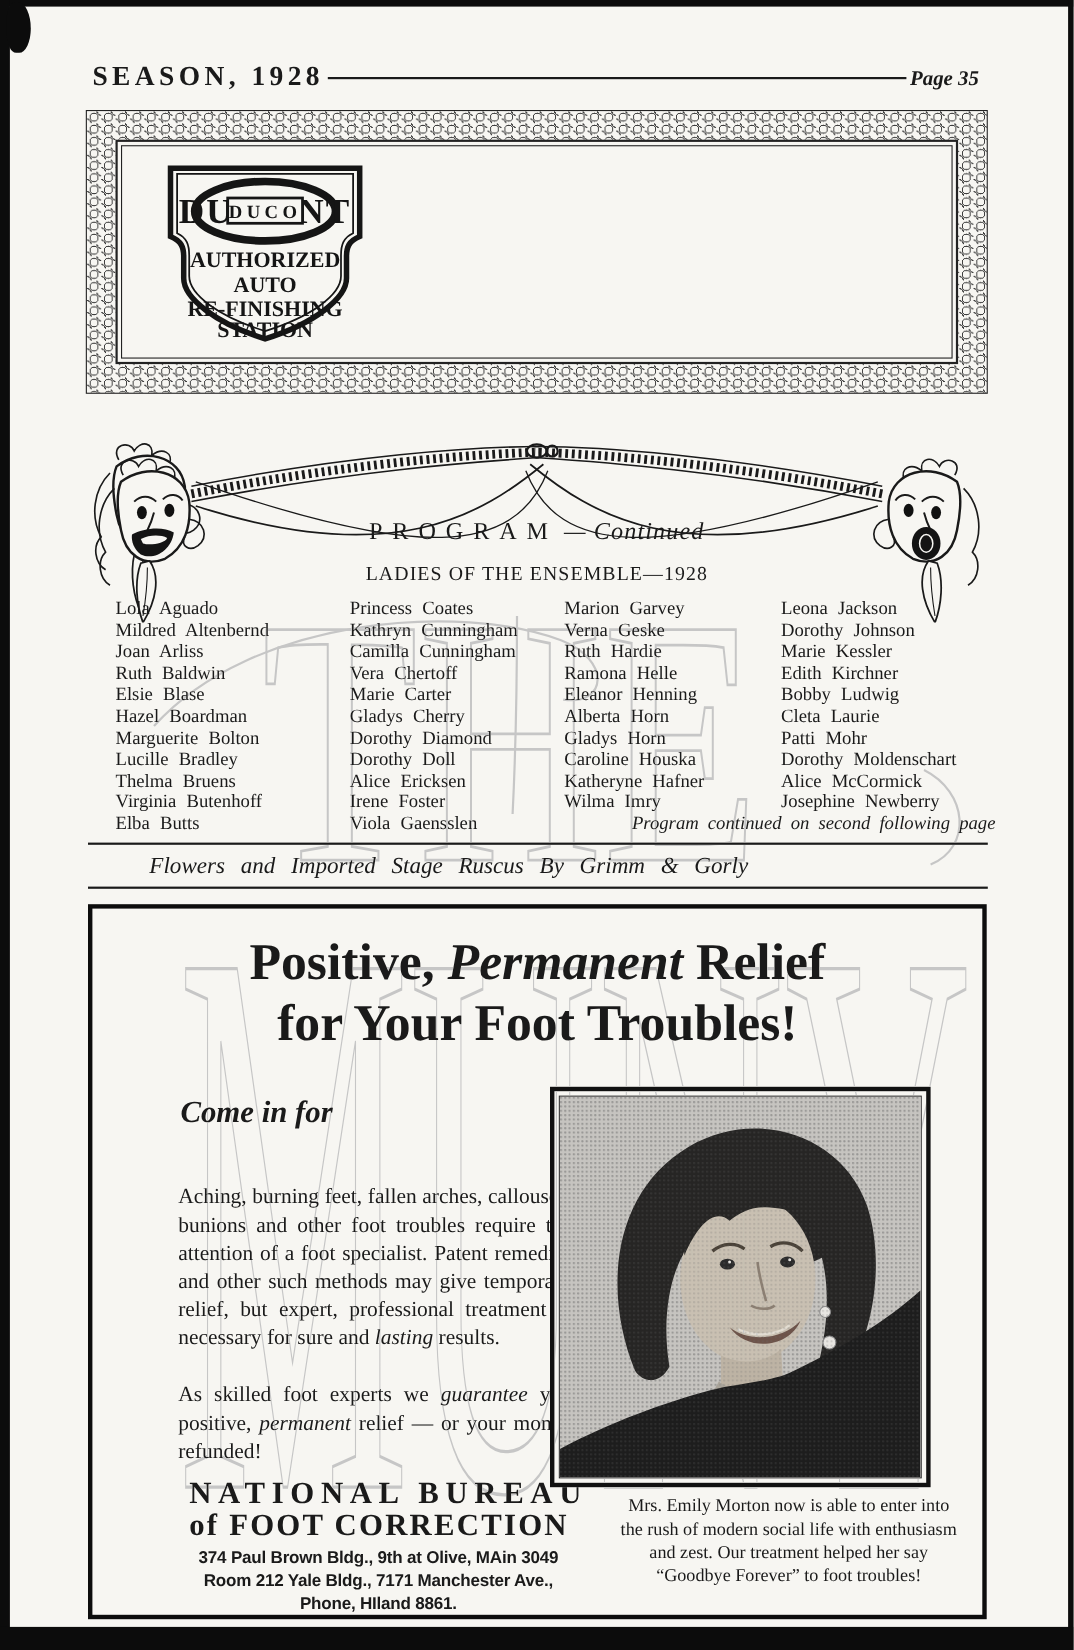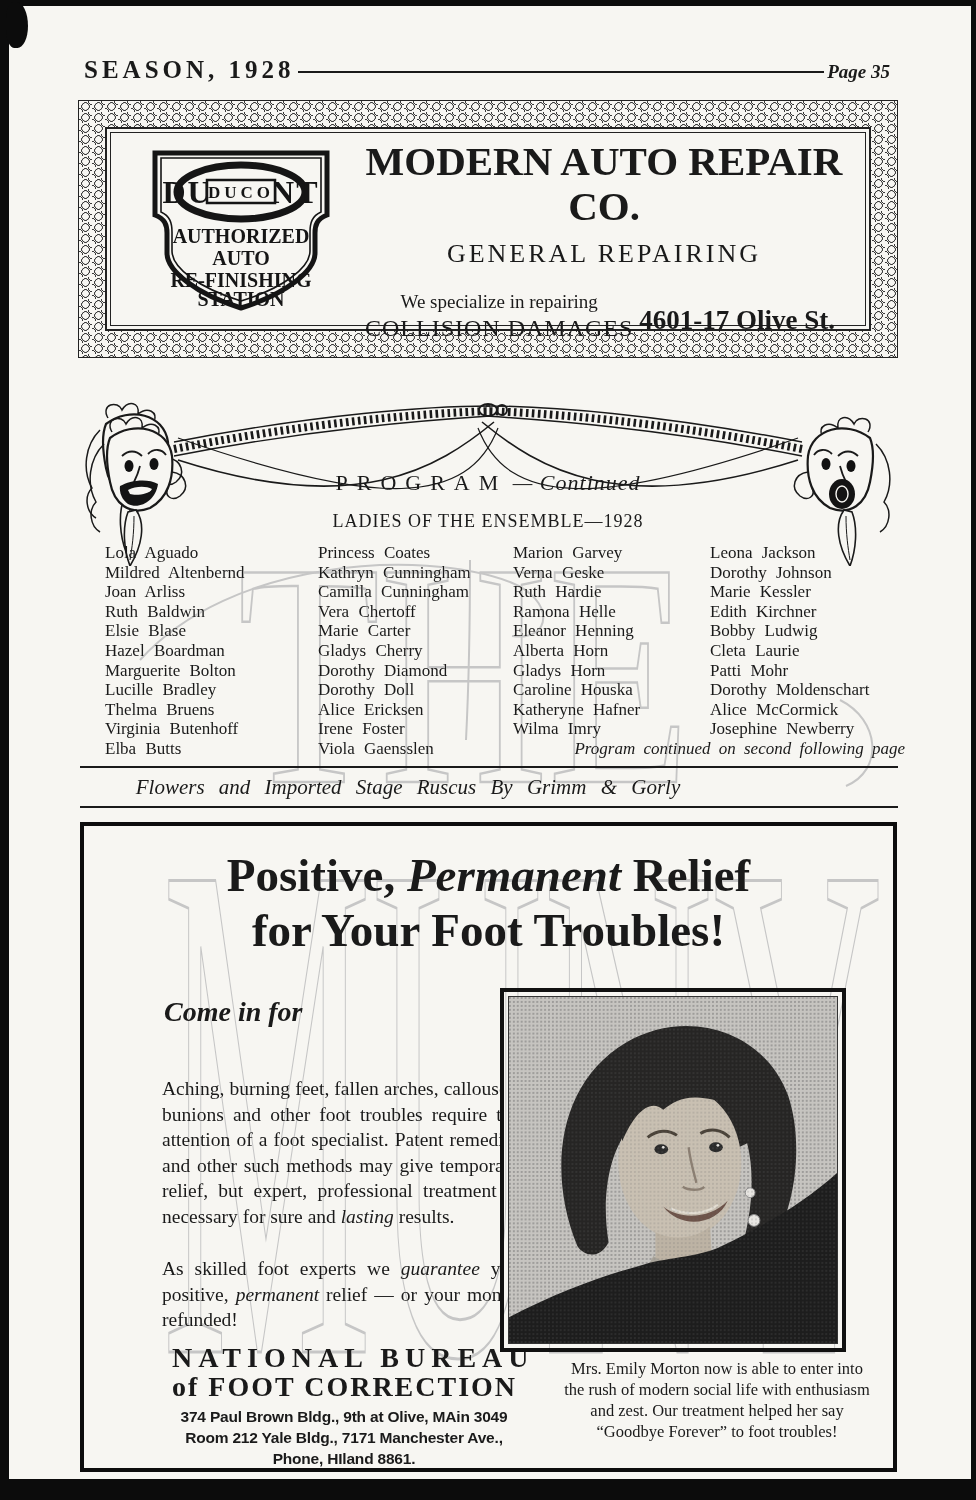--- a/index.html
+++ b/index.html
@@ -95,31 +95,20 @@
         <ellipse cx="98" cy="45" rx="64" ry="27" fill="none" stroke="#151515" stroke-width="7"></ellipse>
         <text class="logo-t" x="98" y="56" text-anchor="middle" font-size="32" font-weight="bold" letter-spacing="2" fill="#151515">DU PONT</text>
         <rect x="64" y="33" width="68" height="23" fill="#f7f6f2" stroke="#151515" stroke-width="2.5"></rect>
         <text class="logo-t" x="98" y="51" text-anchor="middle" font-size="17" font-weight="bold" letter-spacing="4" fill="#151515">DUCO</text>
         <text class="logo-t" x="98" y="96" text-anchor="middle" font-size="20" font-weight="bold" fill="#151515">AUTHORIZED</text>
         <text class="logo-t" x="98" y="118" text-anchor="middle" font-size="20" font-weight="bold" fill="#151515">AUTO</text>
         <text class="logo-t" x="98" y="140" text-anchor="middle" font-size="20" font-weight="bold" fill="#151515">RE-FINISHING</text>
         <text class="logo-t" x="98" y="159" text-anchor="middle" font-size="20" font-weight="bold" fill="#151515">STATION</text>
       </svg>
 
-      <div class="auto-right">
-        <div class="auto-title">MODERN AUTO REPAIR CO.</div>
-        <div class="auto-sub">GENERAL REPAIRING</div>
-        <div class="auto-bottom">
-          <div class="auto-spec">
-            <div class="auto-spec-1">We specialize in repairing</div>
-            <div class="auto-spec-2">COLLISION DAMAGES</div>
-          </div>
-          <div class="auto-addr">4601-17 Olive St.</div>
-        </div>
-      </div>
     </div>
   </div>
 
   <svg class="abs band" viewBox="0 0 820 170">
     <g id="maskface" fill="none" stroke="#1a1a1a" stroke-width="1.8">
       <path d="M30,22 C22,8 40,4 44,14 C50,4 62,6 60,18 C70,10 80,16 76,26" stroke-width="1.5"></path>
       <path d="M22,34 C7,49 4,74 14,92 C6,100 8,116 18,122" stroke-width="1.5"></path>
       <path d="M28,28 C52,10 86,18 90,46 C92,68 86,88 68,98 C48,106 32,94 28,72 C25,57 23,40 28,28 Z" fill="#f7f6f2" stroke-width="2.2"></path>
       <path d="M40,46 C46,40 54,40 60,46"></path>
       <path d="M66,44 C72,38 80,39 84,45"></path>

